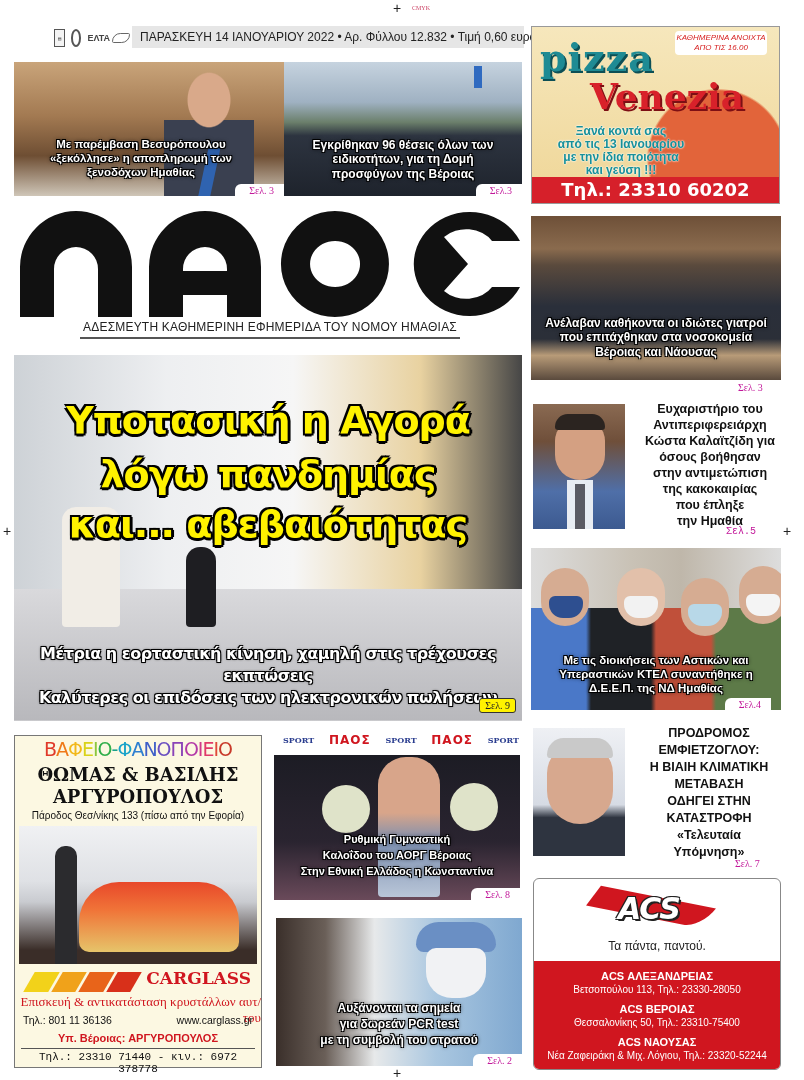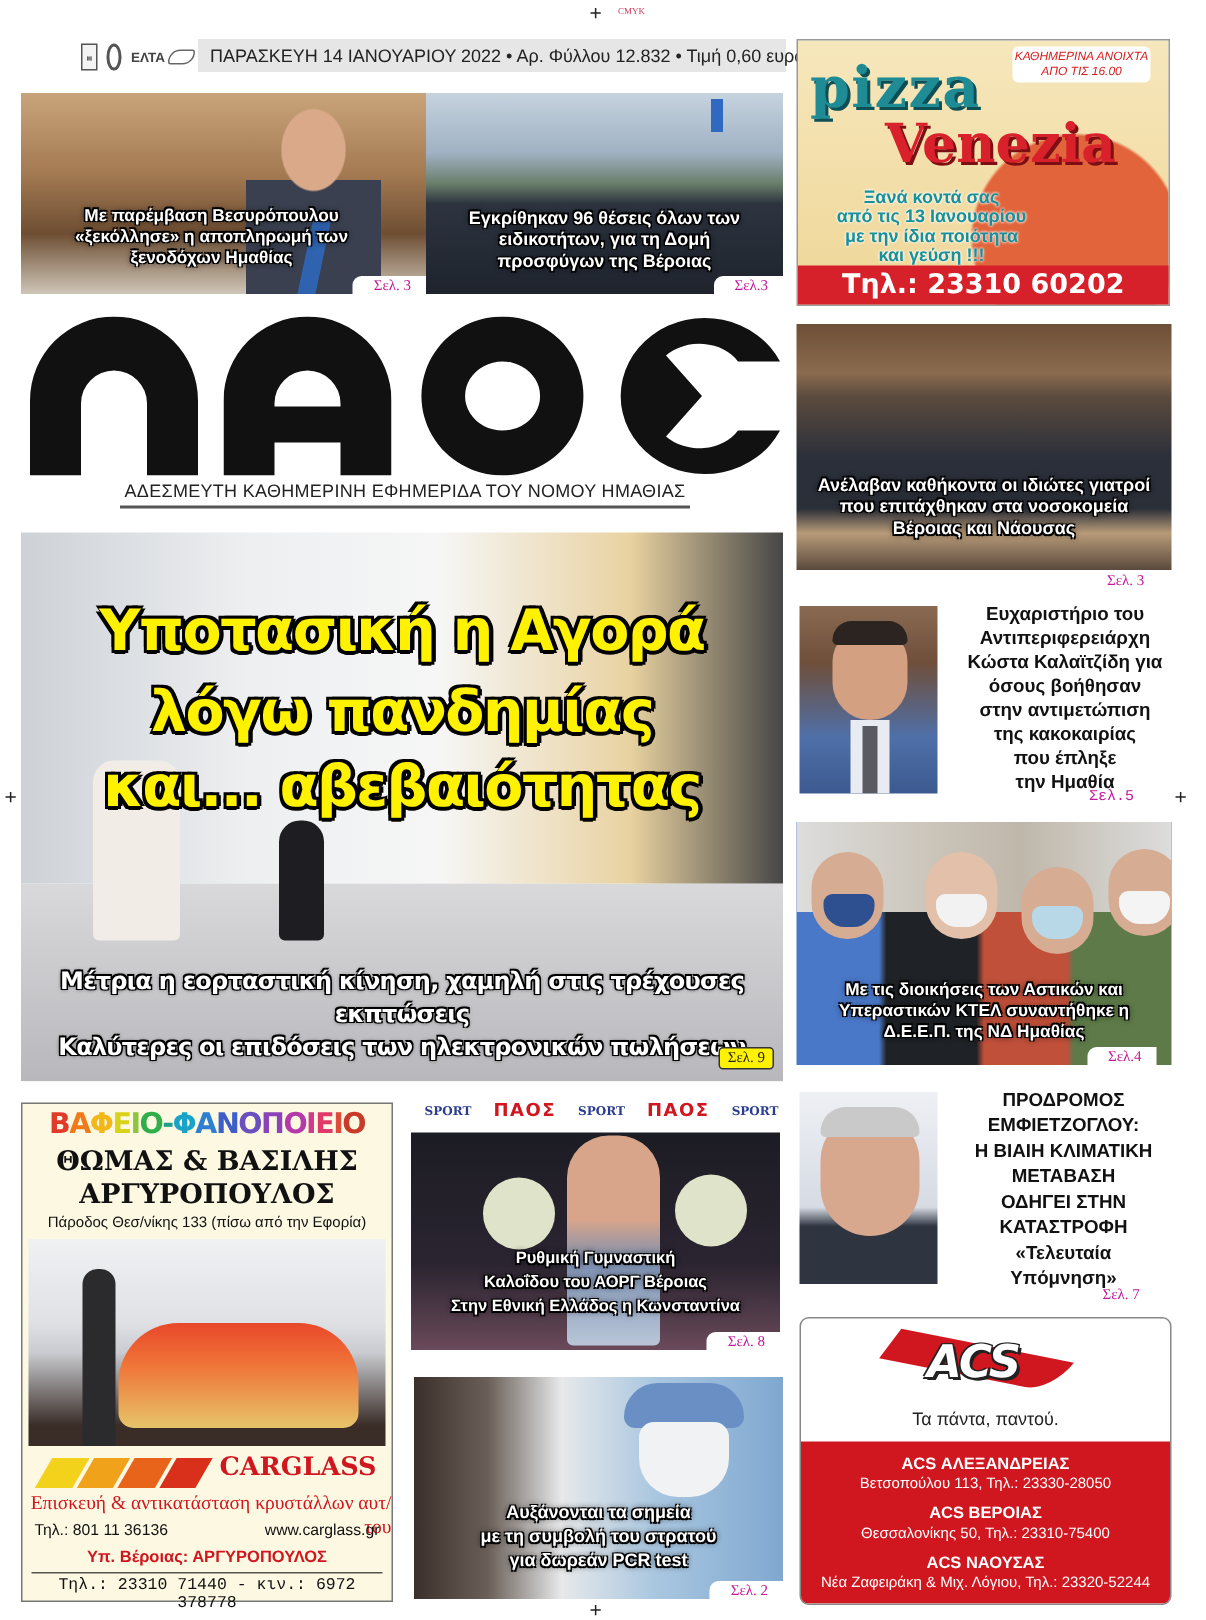--- a/index.html
+++ b/index.html
@@ -100,21 +100,21 @@
   .acs { left: 533px; top: 878px; width: 248px; height: 192px; border: 1px solid #888; background: #fff; overflow: hidden; border-radius: 6px; }
   .acs .logo { position: absolute; left: 60px; top: 16px; font-family: "DejaVu Sans", sans-serif; font-style: italic; font-weight: bold; font-size: 30px; color: #fff; text-shadow: 2px 2px 0 #222, -1px -1px 0 #222, 1px -1px 0 #222, -1px 1px 0 #222; letter-spacing: -1px; }
   .acs .swoosh { position: absolute; left: 52px; top: 18px; width: 130px; height: 20px; background: #d0161f; transform: skewX(-30deg) rotate(10deg); border-radius: 0 0 20px 0; }
   .acs .slogan { position: absolute; left: 0; right: 0; top: 60px; text-align: center; font-size: 12px; color: #222; }
   .acs .red { position: absolute; left: 0; right: 0; top: 82px; bottom: 0; background: #d0161f; color: #fff; text-align: center; padding-top: 8px; }
   .acs .br-name { font-size: 11px; font-weight: bold; line-height: 14px; }
   .acs .br-addr { font-size: 10px; line-height: 13px; margin-bottom: 6px; }
 
   
   .shop { left: 14px; top: 735px; width: 248px; height: 333px; background: #fcf8e2; border: 1px solid #777; }
-  .shop .rainbow { position: absolute; left: 0; right: 0; top: 2px; text-align: center; font-family: "DejaVu Sans", sans-serif; font-weight: bold; font-size: 19px; letter-spacing: -1px; }
+  .shop .rainbow { position: absolute; left: 0; right: 0; top: 2px; text-align: center; font-family: "DejaVu Sans", sans-serif; font-weight: normal; font-size: 19px; letter-spacing: -1px; }
   .shop .names { position: absolute; left: 0; right: 0; top: 28px; text-align: center; font-family: "DejaVu Serif", serif; font-weight: bold; font-size: 18px; line-height: 22px; color: #111; }
   .shop .addr { position: absolute; left: 0; right: 0; top: 74px; text-align: center; font-size: 10px; color: #111; }
   .shop .img { position: absolute; left: 4px; top: 90px; width: 238px; height: 138px;
     background: linear-gradient(180deg, #f0f1f3 0%, #dfe1e5 40%, #c9cbd0 55%, #3a2d28 90%); }
   .shop .car { position: absolute; left: 60px; top: 56px; width: 160px; height: 70px; border-radius: 40px 40px 10px 10px; background: linear-gradient(180deg, #e8482a 0%, #f07438 40%, #e6c46a 100%); }
   .shop .painter { position: absolute; left: 36px; top: 20px; width: 22px; height: 118px; background: #2b2b2e; border-radius: 10px 10px 0 0; }
   .shop .cg-bars { position: absolute; left: 14px; top: 236px; width: 110px; height: 20px; display: flex; transform: skewX(-30deg); }
   .shop .cg-bars span { flex: 1; margin-right: 3px; }
   .shop .cg-name { position: absolute; right: 10px; top: 232px; font-family: "DejaVu Serif", serif; font-weight: bold; font-size: 17px; color: #d0161f; }
   .shop .cg-line { position: absolute; left: 0; right: 0; top: 258px; text-align: right; font-family: "Liberation Serif", serif; font-size: 13px; color: #d0161f; }
@@ -324,17 +324,17 @@
     <div>Στην Εθνική Ελλάδος η Κωνσταντίνα</div>
   </div>
   <div class="pageref" style="right:0;bottom:-1px;">Σελ. 8</div>
 </div>
 
 <div class="photo p8">
   <div class="cap2"></div>
   <div class="mask2"></div>
   <div class="cap" style="top:82px;font-size:12px;line-height:16px;">
     <div>Αυξάνονται τα σημεία</div>
+    <div>για δωρεάν PCR test</div>
     <div>με τη συμβολή του στρατού</div>
-    <div>για δωρεάν PCR test</div>
   </div>
   <div class="pageref" style="right:0;bottom:-1px;">Σελ. 2</div>
 </div>
 
 </body></html>

